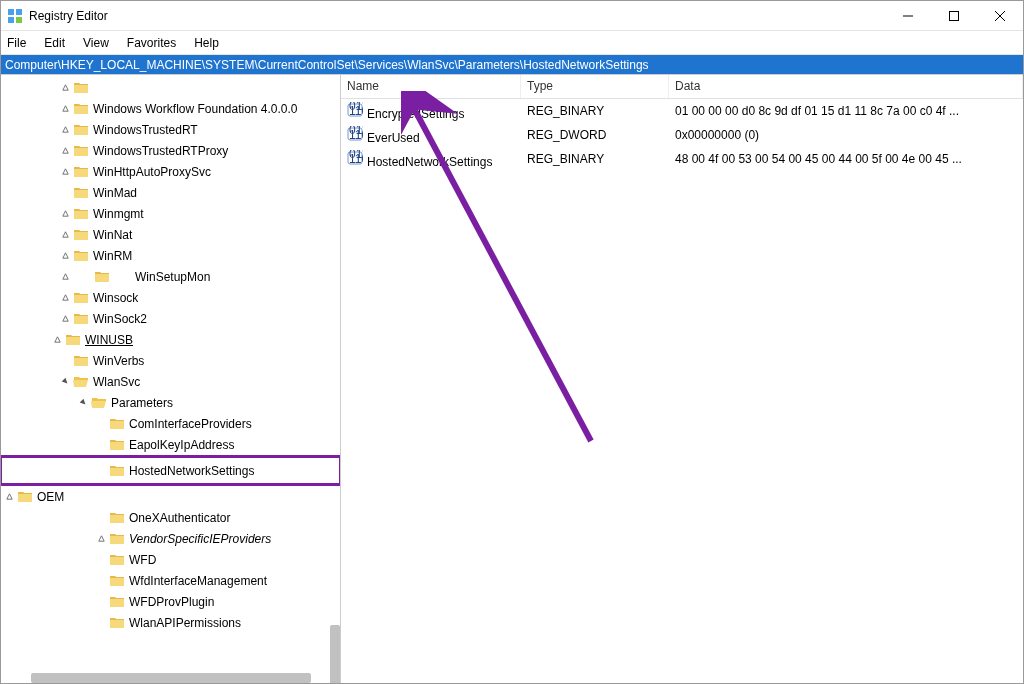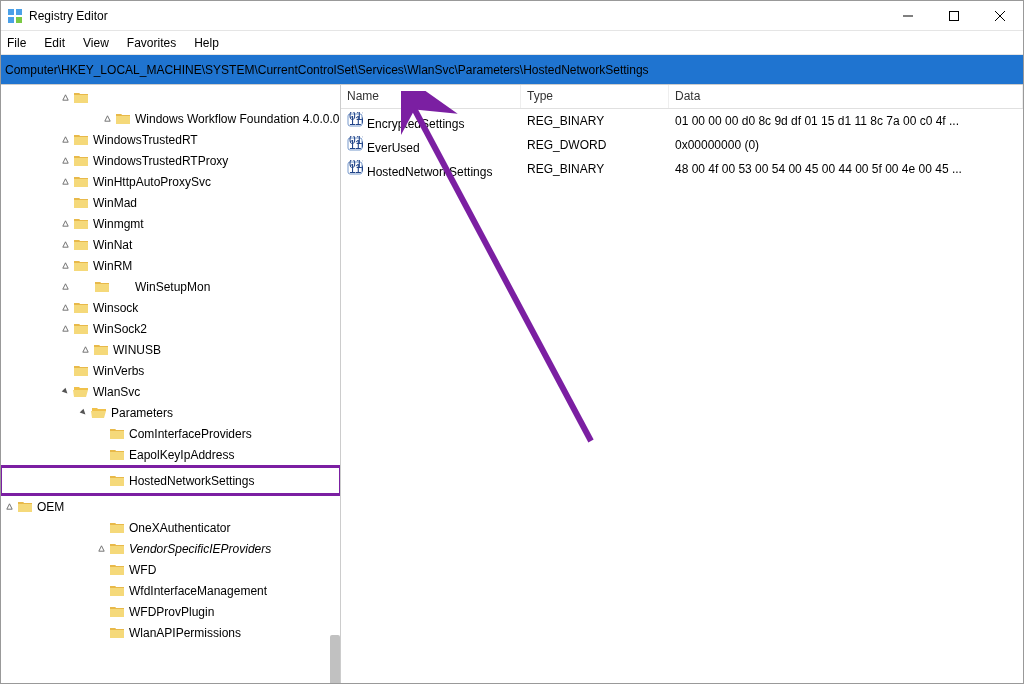--- a/index.html
+++ b/index.html
@@ -8,21 +8,21 @@
     .titlebar { height: 30px; display: flex; align-items: center; padding: 0 0 0 6px; background: #fff; border-bottom: 1px solid #e5e5e5; }
     .titlebar .app-icon { width: 16px; height: 16px; margin-right: 6px; display: inline-flex; align-items: center; justify-content: center; }
     .titlebar .app-title { flex: 1; }
     .winctl { display: flex; height: 100%; }
     .winctl div { width: 46px; display: flex; align-items: center; justify-content: center; }
     .winctl svg { width: 10px; height: 10px; }
 
     .menubar { height: 24px; display: flex; align-items: center; padding: 0 6px; gap: 18px; background: #fff; border-bottom: 1px solid #e5e5e5; }
     .menubar span { cursor: default; }
 
-    .addressbar { height: 30px; background: #1f74d0; color: #000000; padding: 0 4px; display: flex; align-items: center; font-size: 12px; white-space: nowrap; overflow: hidden; border-bottom: 1px solid #ccc; }
+    .addressbar { height: 20px; background: #1f74d0; color: #ffffff; padding: 0 4px; display: flex; align-items: center; font-size: 12px; white-space: nowrap; overflow: hidden; border-bottom: 1px solid #ccc; }
 
     .content { display: flex; height: calc(684px - 30px - 24px - 20px - 2px); }
 
     .tree { width: 340px; border-right: 1px solid #ccc; overflow-y: auto; overflow-x: hidden; padding: 2px 0 2px 0; position: relative; }
     .tree-inner { padding-left: 0; }
     .tree-row { height: 21px; display: flex; align-items: center; white-space: nowrap; cursor: default; padding-right: 4px; }
     .tree-row.highlighted-box { outline: 3px solid #7b1fa2; outline-offset: -1px; padding: 2px 18px 2px 0; height: 27px; margin: 2px 0; }
     .expander { width: 16px; display: inline-flex; align-items: center; justify-content: center; flex-shrink: 0; }
     .expander.none { visibility: hidden; }
     .folder { width: 16px; height: 16px; margin-right: 4px; flex-shrink: 0; display: inline-flex; align-items: center; justify-content: center; }
@@ -98,21 +98,21 @@
               <path d="M2 2 L8 5 L2 8 Z"></path>
             </svg>
           </span>
           <span class="folder ">
             <svg viewBox="0 0 16 16">
               <path d="M1 3h5l1 1h8v9H1z" fill="#f5d97a"></path>
               <path d="M1 3h5l1 1h8v1H1z" fill="#e8b94a"></path>
             </svg>
           </span>
         </div>
-        <div class="tree-row" style="padding-left: 56px; margin-left: 42px;">
+        <div class="tree-row" style="padding-left: 56px;">
           <span class="expander ">
             <svg class="chev closed" viewBox="0 0 10 10">
               <path d="M2 2 L8 5 L2 8 Z"></path>
             </svg>
           </span>
           <span class="folder ">
             <svg viewBox="0 0 16 16">
               <path d="M1 3h5l1 1h8v9H1z" fill="#f5d97a"></path>
               <path d="M1 3h5l1 1h8v1H1z" fill="#e8b94a"></path>
             </svg>
@@ -248,21 +248,21 @@
             </svg>
           </span>
           <span class="folder ">
             <svg viewBox="0 0 16 16">
               <path d="M1 3h5l1 1h8v9H1z" fill="#f5d97a"></path>
               <path d="M1 3h5l1 1h8v1H1z" fill="#e8b94a"></path>
             </svg>
           </span>
           <span>WinSock2</span>
         </div>
-        <div class="tree-row" style="padding-left: 76px;">
+        <div class="tree-row" style="padding-left: 48px; text-decoration: underline;">
           <span class="expander ">
             <svg class="chev closed" viewBox="0 0 10 10">
               <path d="M2 2 L8 5 L2 8 Z"></path>
             </svg>
           </span>
           <span class="folder ">
             <svg viewBox="0 0 16 16">
               <path d="M1 3h5l1 1h8v9H1z" fill="#f5d97a"></path>
               <path d="M1 3h5l1 1h8v1H1z" fill="#e8b94a"></path>
             </svg>

